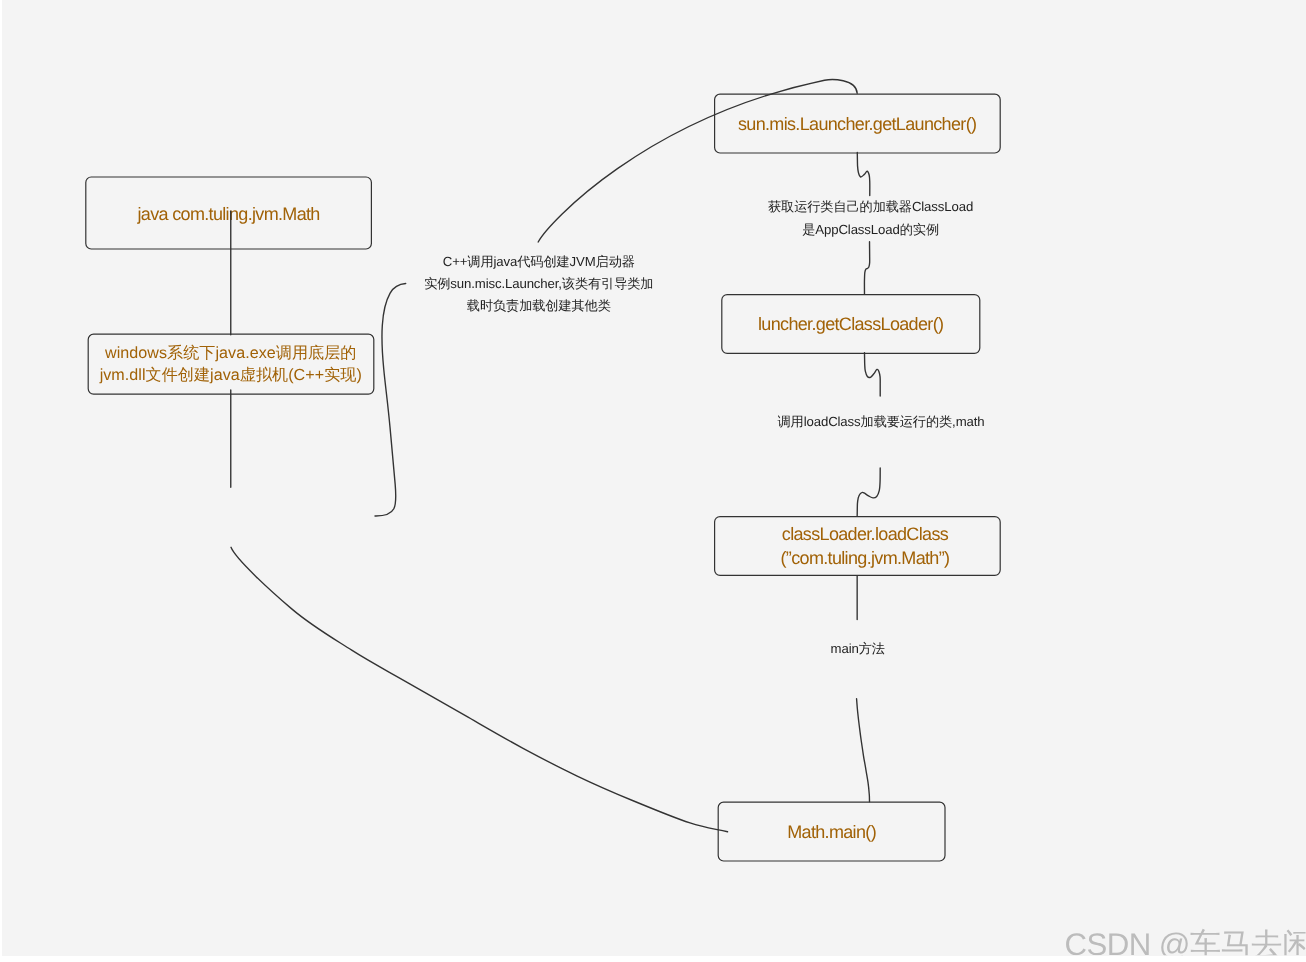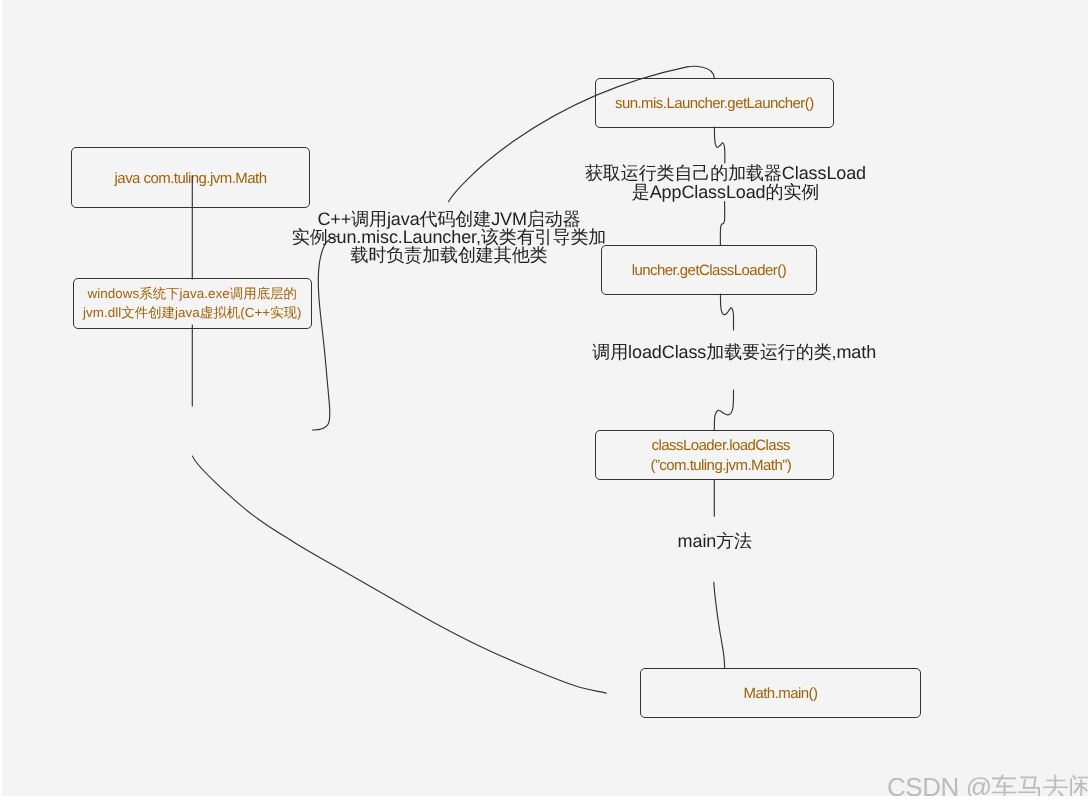--- a/index.html
+++ b/index.html
@@ -25,21 +25,21 @@
     background:transparent;
     display:flex;flex-direction:column;align-items:center;justify-content:center;
     color:#a16207;white-space:nowrap;
   }
   .nl{font-size:15px;letter-spacing:-0.55px;line-height:20px;position:relative;top:1px;}
   .nl.cjk{font-size:13.4px;letter-spacing:0.05px;line-height:19.5px;top:0;}
   .elabel{
     position:absolute;width:500px;text-align:center;
     color:#222;white-space:nowrap;
   }
-  .ll{font-size:18px;letter-spacing:-0.1px;}
+  .ll{font-size:11px;letter-spacing:-0.1px;}
   #watermark{
     position:absolute;left:887px;top:769.5px;
     font-size:26px;color:#bcbcbc;letter-spacing:-0.45px;white-space:nowrap;
   }
 </style>
 </head>
 <body>
 
 <div id="stage">
  <div id="inner">
@@ -66,21 +66,21 @@
   <div class="node" style="left:594.8px;top:77.8px;width:239px;height:50.3px;">
         <div class="nl latin">sun.mis.Launcher.getLauncher()</div>
       </div>
   <div class="node" style="left:600.9px;top:245.3px;width:216px;height:49.9px;">
         <div class="nl latin">luncher.getClassLoader()</div>
       </div>
   <div class="node" style="left:594.8px;top:430.3px;width:239px;height:49.7px;padding-left:13px;">
         <div class="nl latin">classLoader.loadClass</div>
         <div class="nl latin">(”com.tuling.jvm.Math”)</div>
       </div>
-  <div class="node" style="left:640px;top:668.3px;width:281px;height:49.5px;justify-content:center;">
+  <div class="node" style="left:598px;top:668.3px;width:190px;height:49.5px;justify-content:center;">
         <div class="nl latin">Math.main()</div>
       </div>
   <div class="elabel" style="left:199px;top:210px;line-height:18px;">
         <div class="ll">C++调用java代码创建JVM启动器</div>
         <div class="ll">实例sun.misc.Launcher,该类有引导类加</div>
         <div class="ll">载时负责加载创建其他类</div>
       </div>
   <div class="elabel" style="left:475.5px;top:164.2px;line-height:18.5px;">
         <div class="ll">获取运行类自己的加载器ClassLoad</div>
         <div class="ll">是AppClassLoad的实例</div>

